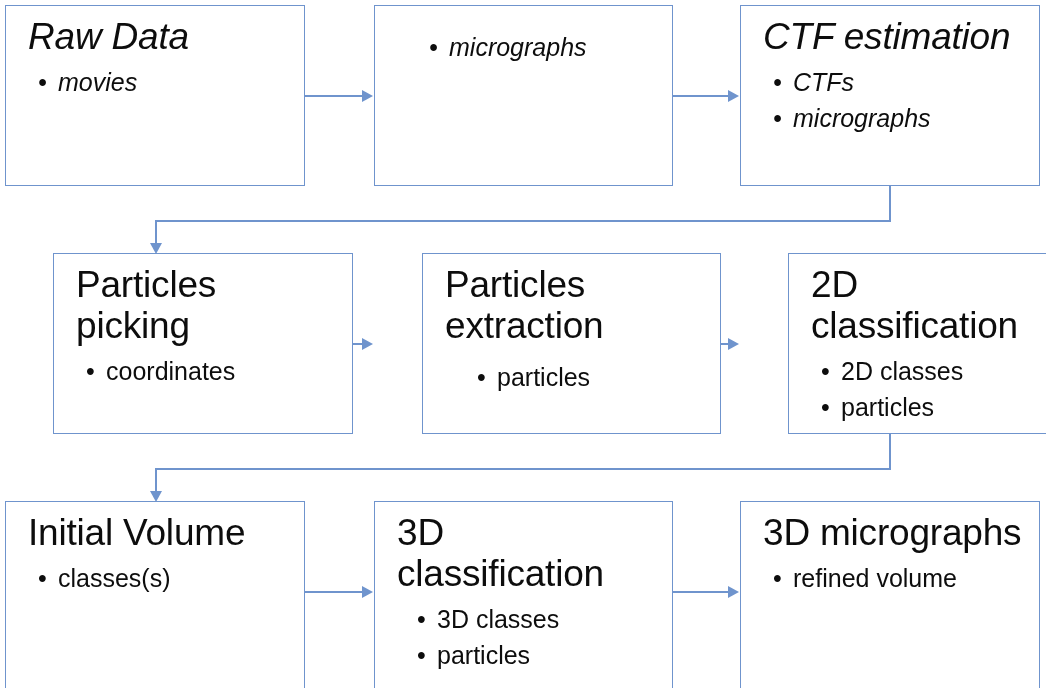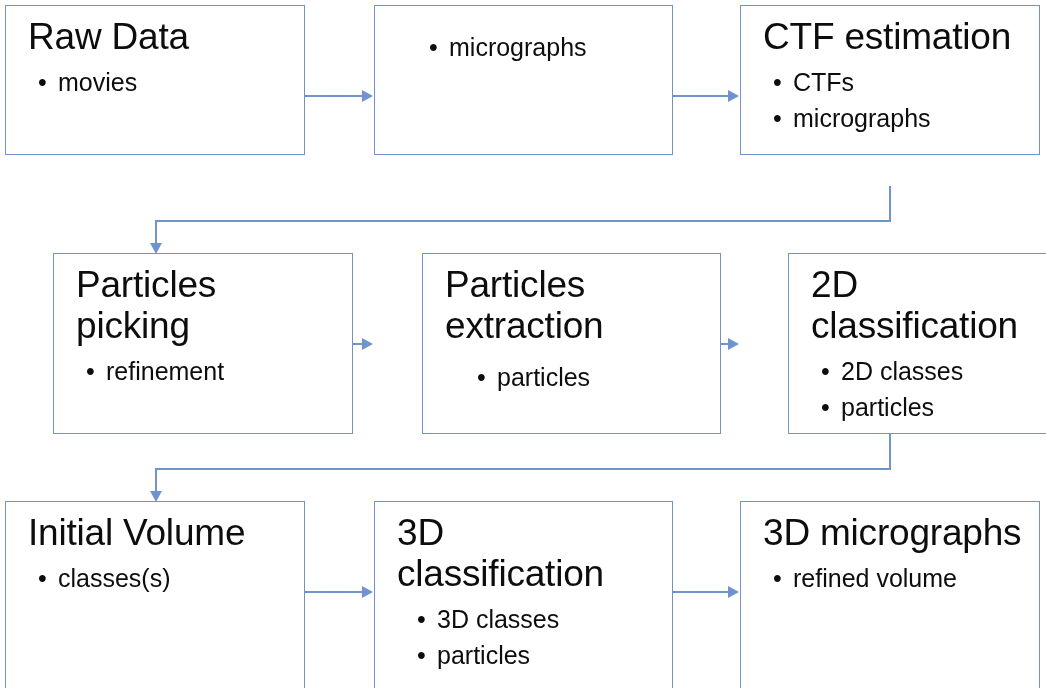--- a/index.html
+++ b/index.html
@@ -50,21 +50,21 @@
     left:2px;
     top:0;
     font-size:25px;
     line-height:1.42;
   }
   
   .node .bullets.indent-a{ padding-left:30px; margin-top:8px; }
   .node .bullets.indent-b{ padding-left:52px; margin-top:14px; }
 
   
-  .r1{ top:5px;   height:150px; }
+  .r1{ top:5px;   height:181px;font-style:italic; }
   .r2{ top:253px; height:181px;margin-left:48px; }
   .r3{ top:501px; height:229px; }
   .c1{ left:5px;   width:300px; }
   .c2{ left:374px; width:299px; }
   .c3{ left:740px; width:300px; }
   .hline{
     position:absolute;
     height:1.6px;
     background:#6f94cd;
   }
@@ -142,21 +142,21 @@
     <div class="title">CTF estimation</div>
     <ul class="bullets indent-a">
       <li><span class="bullet-dot">•</span><span>CTFs</span></li>
       <li><span class="bullet-dot">•</span><span>micrographs</span></li>
     </ul>
   </div>
 
   <div class="node r2 c1">
     <div class="title">Particles picking</div>
     <ul class="bullets indent-a">
-      <li><span class="bullet-dot">•</span><span>refinement</span></li>
+      <li><span class="bullet-dot">•</span><span>coordinates</span></li>
     </ul>
   </div>
 
   <div class="node r2 c2">
     <div class="title">Particles
 extraction</div>
     <ul class="bullets indent-b">
       <li><span class="bullet-dot">•</span><span>particles</span></li>
     </ul>
   </div>

